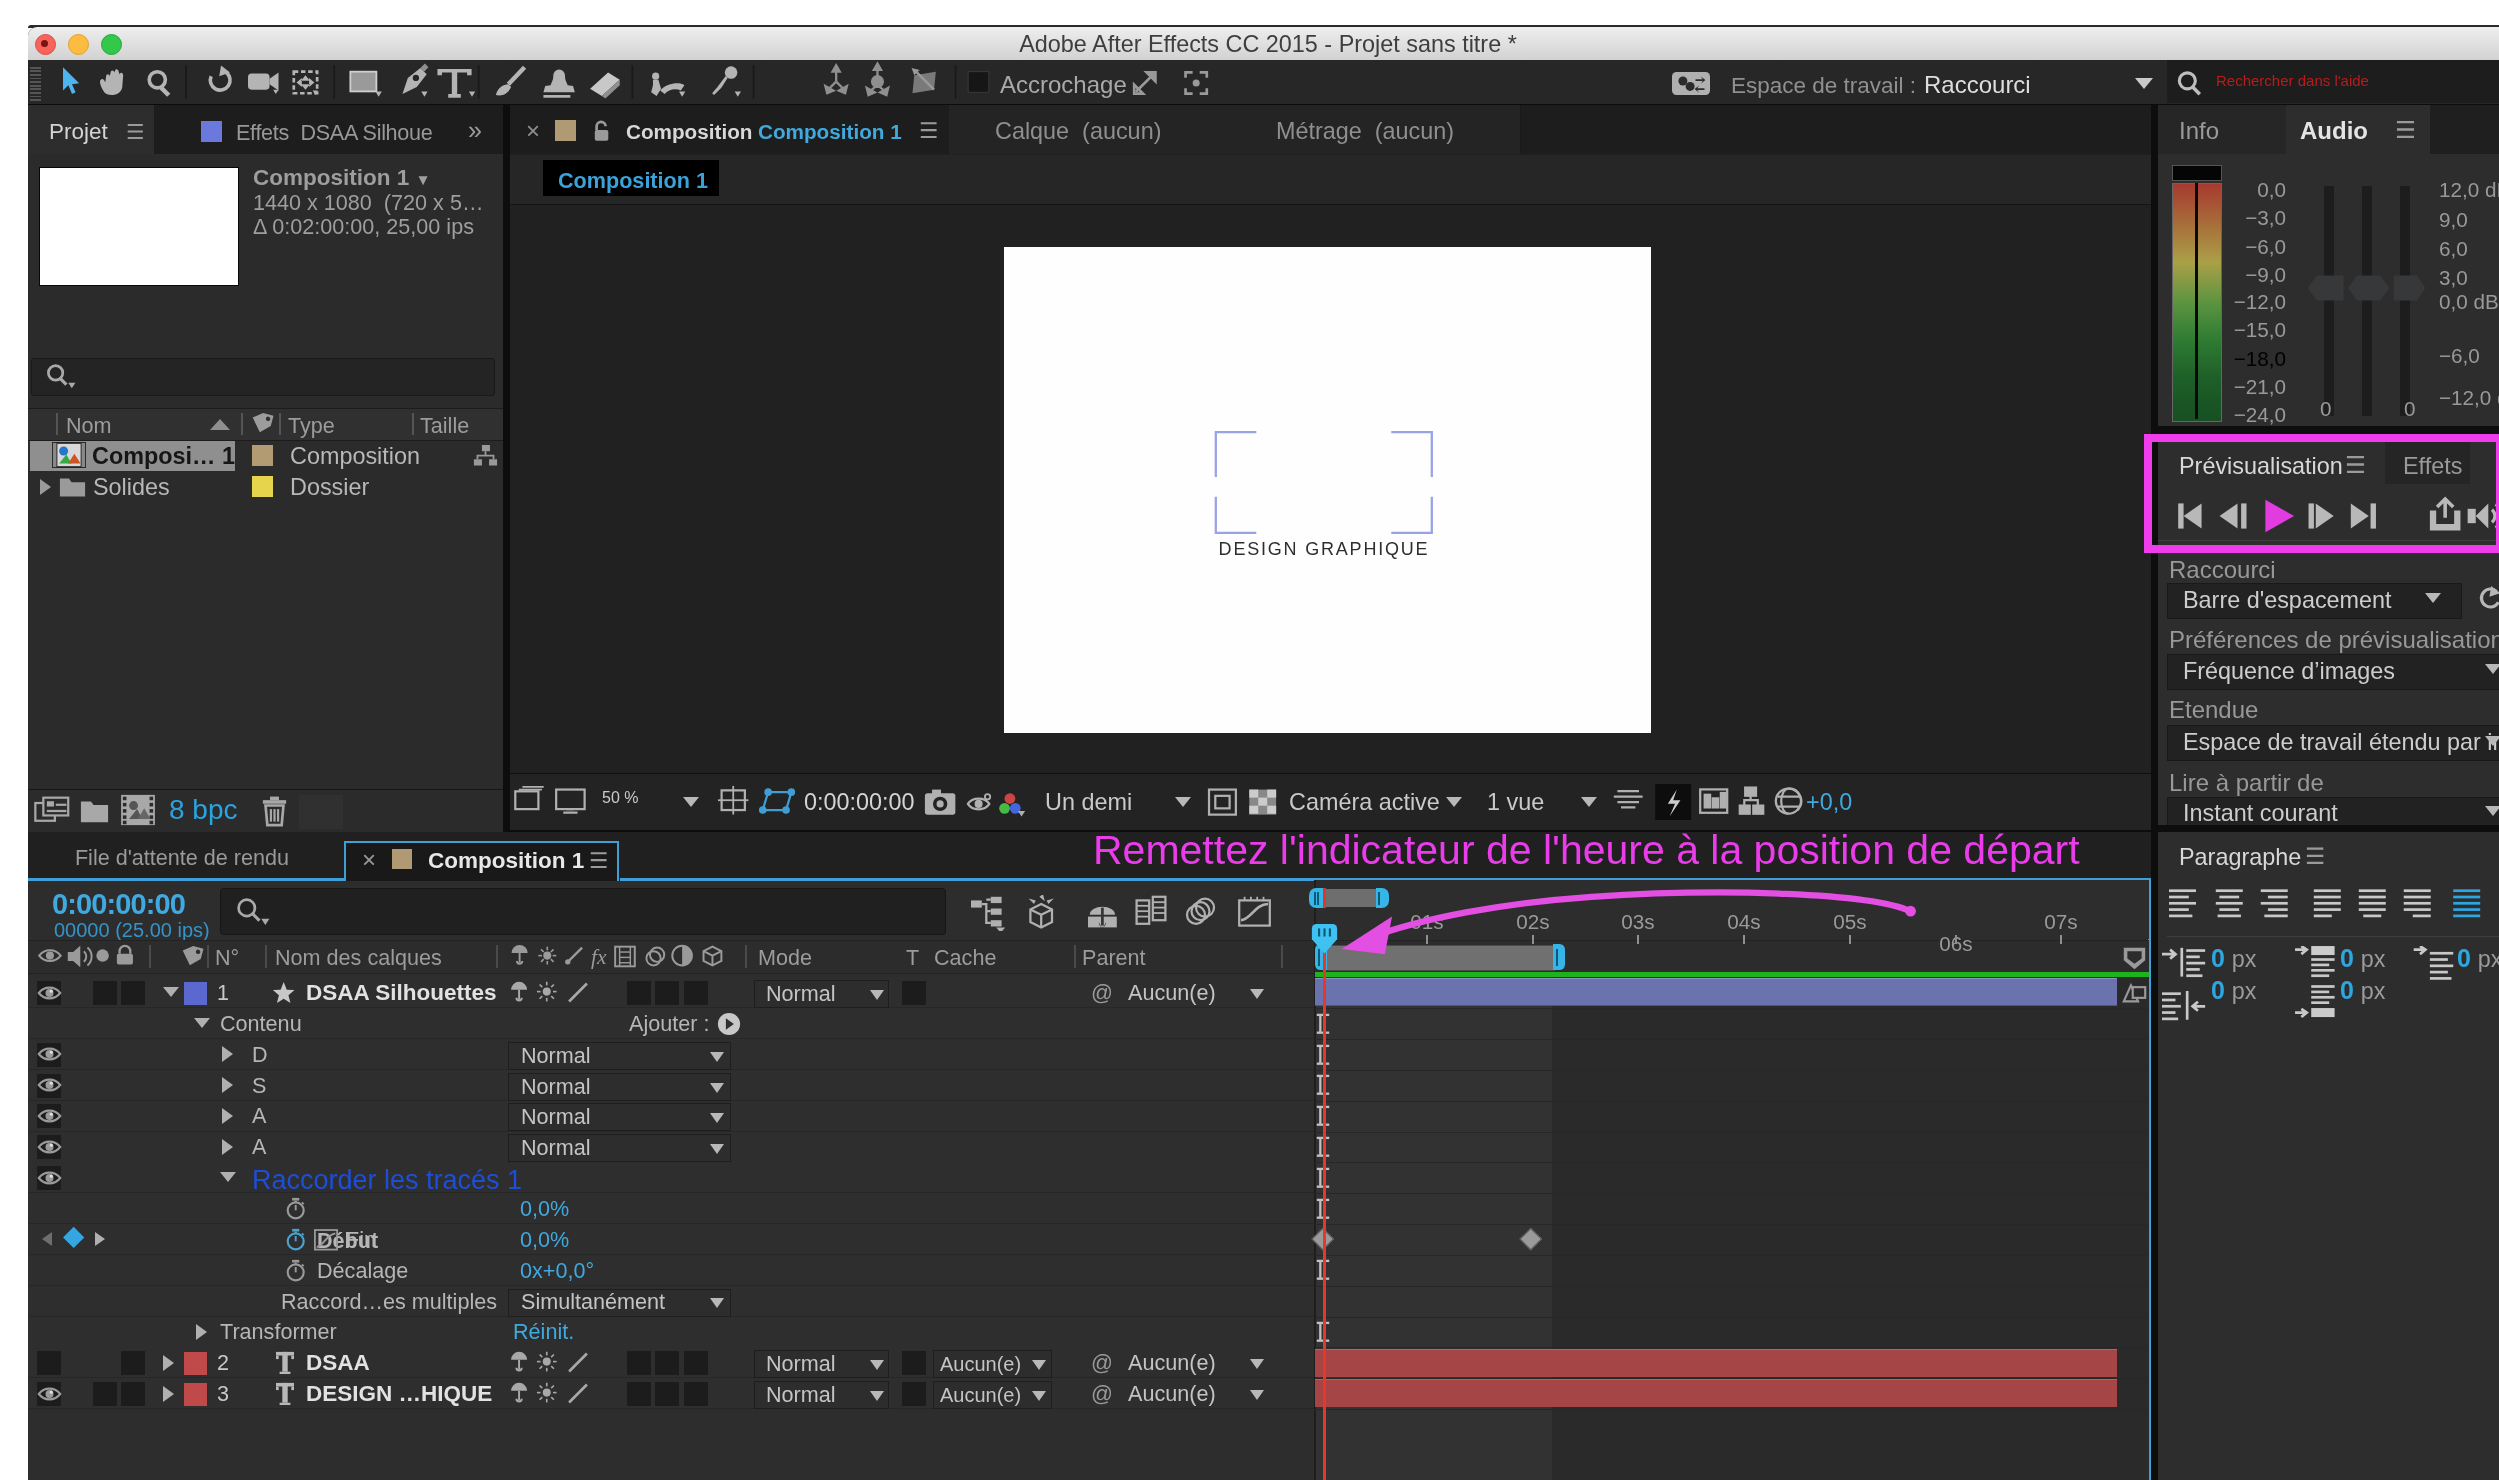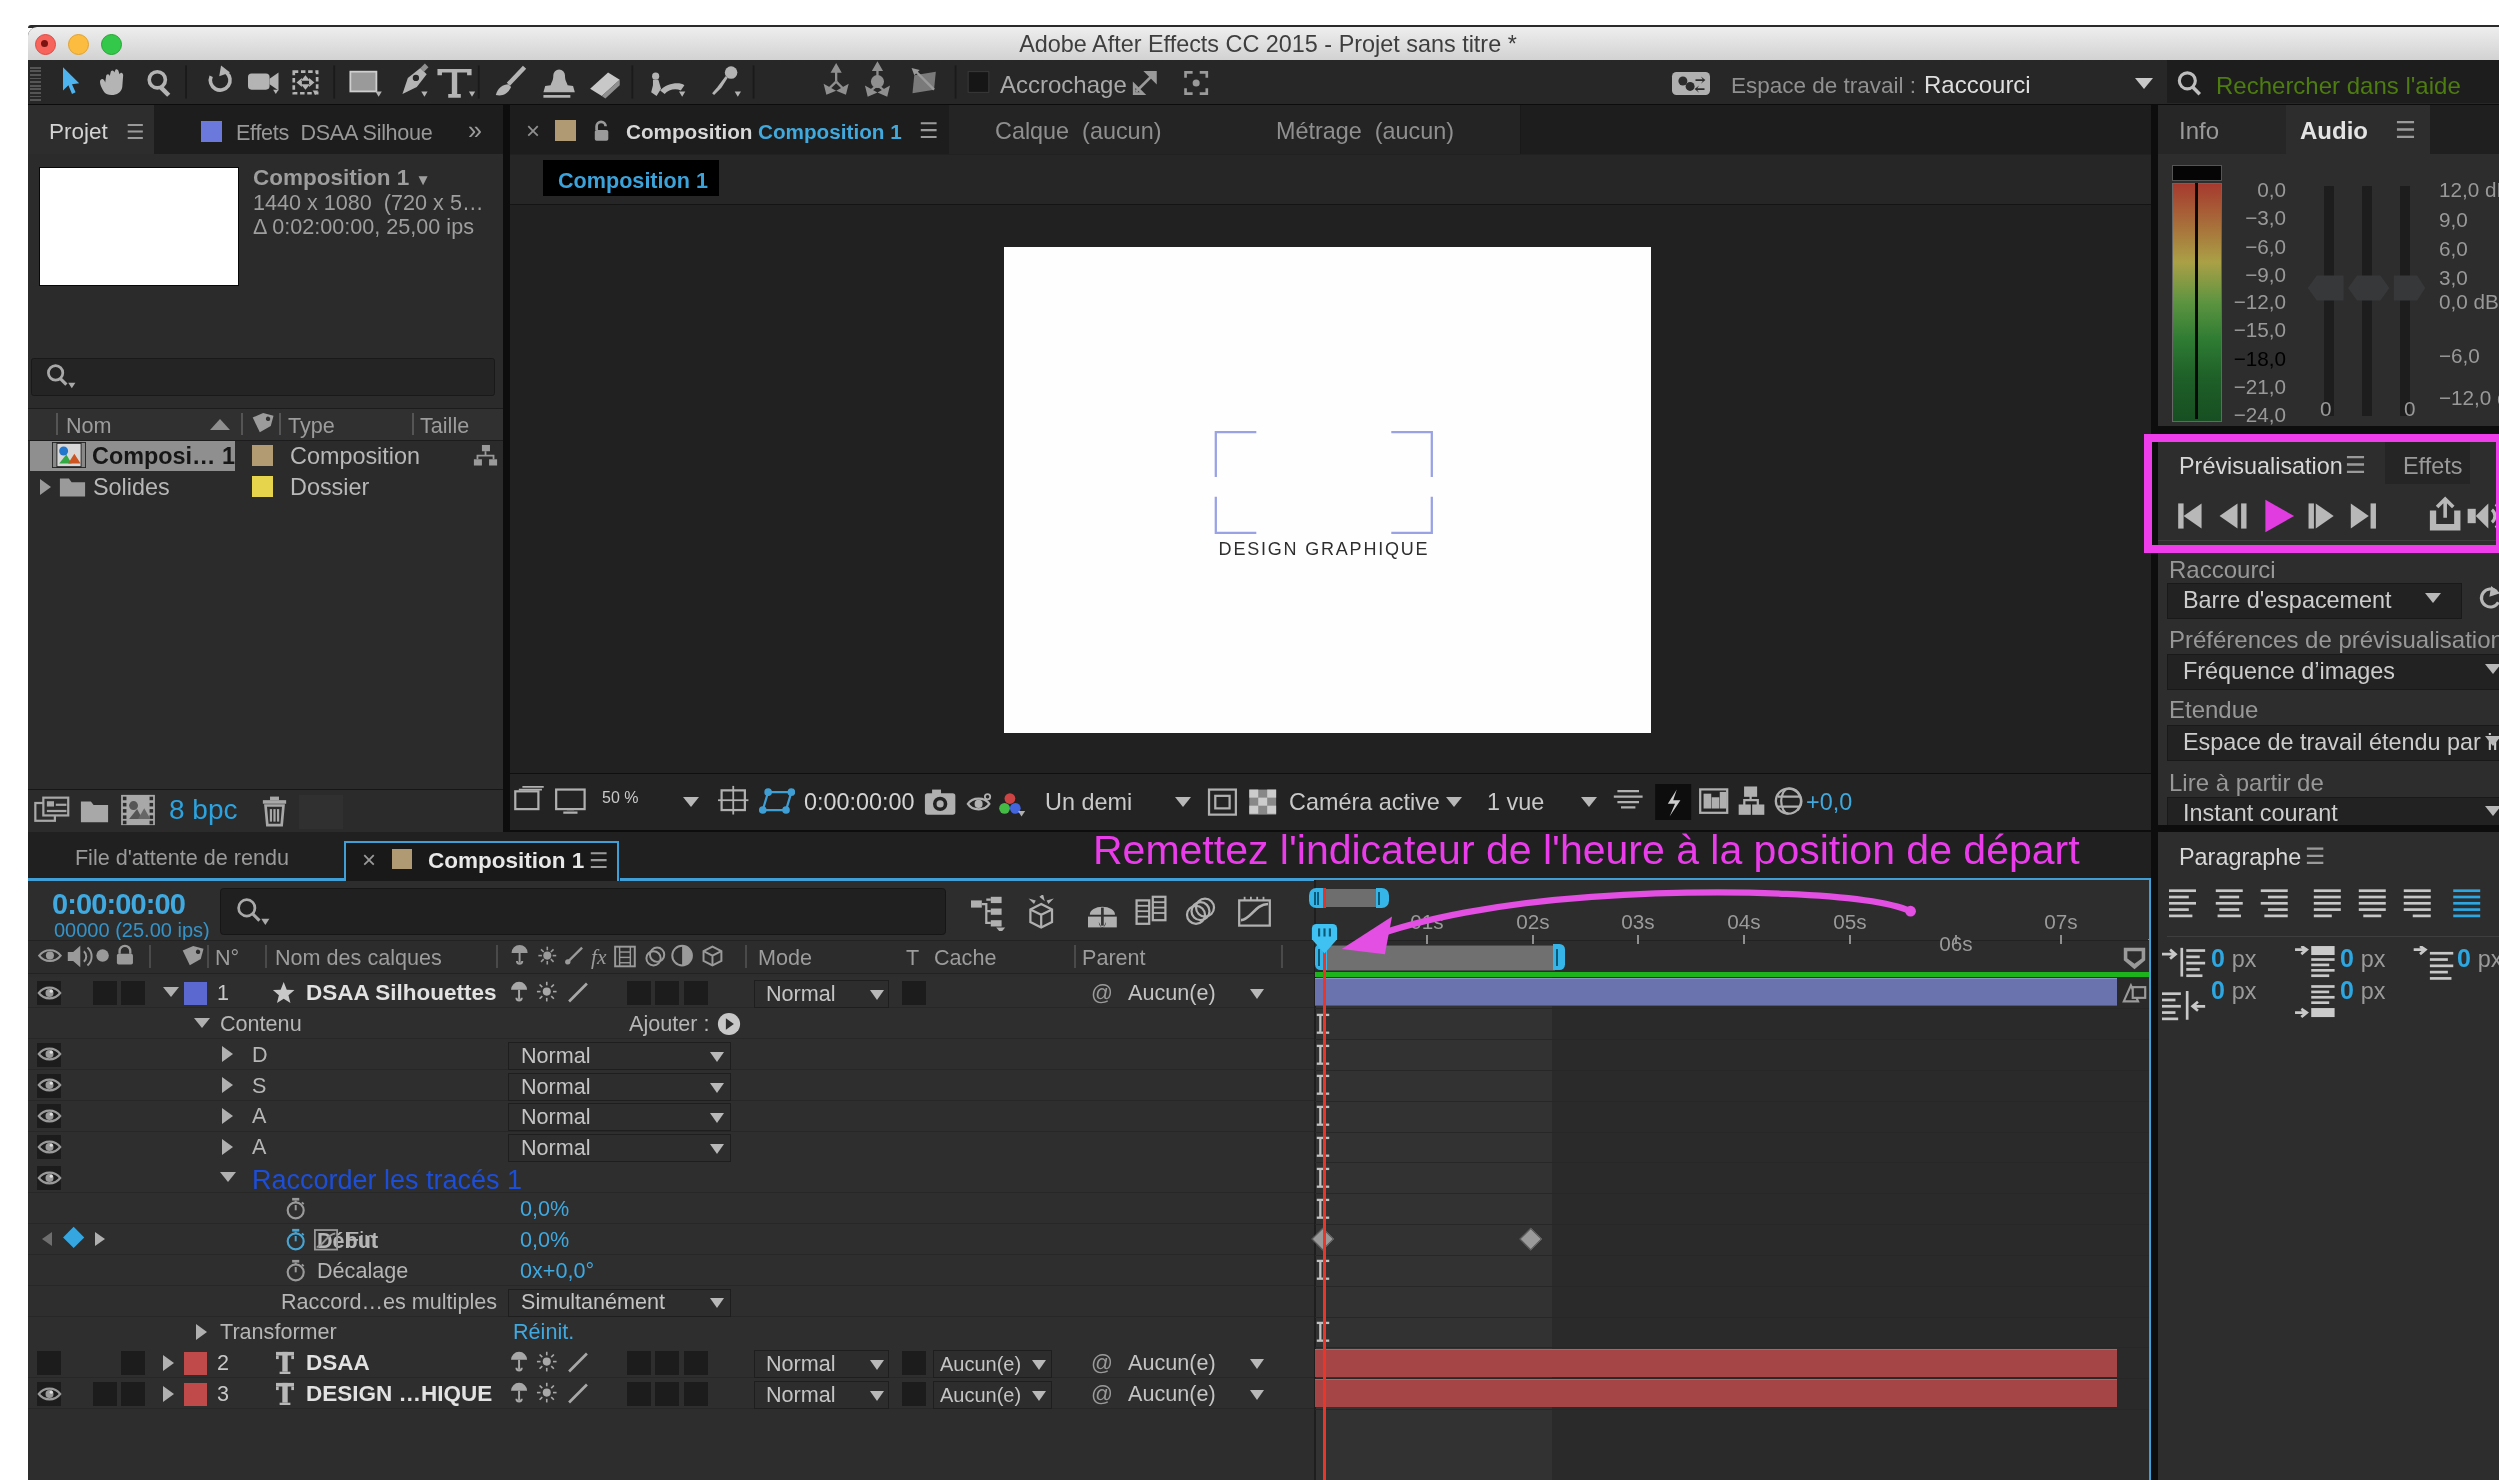--- a/index.html
+++ b/index.html
@@ -128,21 +128,21 @@
     </g>
 </svg>
 <div class="tx" style="left:1731px;top:73px;font-size:22.5px;color:#909090;">Espace de travail :</div>
 <div class="tx" style="left:1924px;top:71px;font-size:24px;color:#dedede;">Raccourci</div>
 <div class="ab" style="left:2135px;top:78px;width:0;height:0;border-left:9px solid transparent;border-right:9px solid transparent;border-top:11.7px solid #c9c9c9;"></div>
 <div class="ab" style="left:2167px;top:60px;width:333px;height:43px;background:#1d1d1d;"></div>
 <svg class="ab" style="left:2174px;top:68px;" width="32" height="31" viewBox="0 0 36 34">
   <circle cx="15" cy="14" r="9" fill="none" stroke="#bdbdbd" stroke-width="3.5"></circle>
   <line x1="21" y1="21" x2="29" y2="29" stroke="#bdbdbd" stroke-width="4"></line>
 </svg>
-<div class="tx" style="left:2216px;top:72px;font-size:24px;color:#4d7c0f;">Rechercher dans l'aide</div>
+<div class="tx" style="left:2216px;top:72px;font-size:15px;color:#b91c1c;">Rechercher dans l'aide</div>
 
 <div class="ab" style="left:28px;top:105px;width:475px;height:735px;background:#2b2b2b;"></div>
 
 <div class="ab" style="left:28px;top:105px;width:475px;height:49px;background:#1d1d1d;"></div>
 <div class="ab" style="left:28px;top:105px;width:126px;height:49px;background:#2d2d2d;"></div>
 <div class="tx" style="left:49px;top:119px;font-size:22.5px;color:#d4d4d4;">Projet</div>
 <div class="tx" style="left:126px;top:120px;font-size:20.7px;color:#9a9a9a;">☰</div>
 <div class="ab" style="left:201px;top:121px;width:20.7px;height:20.7px;background:#6b79dd;"></div>
 <div class="tx" style="left:236px;top:120px;font-size:21.6px;letter-spacing:-0.3px;color:#989898;">Effets&nbsp;&nbsp;DSAA Silhoue</div>
 <div class="tx" style="left:468px;top:116px;font-size:25px;color:#9a9a9a;">»</div>

